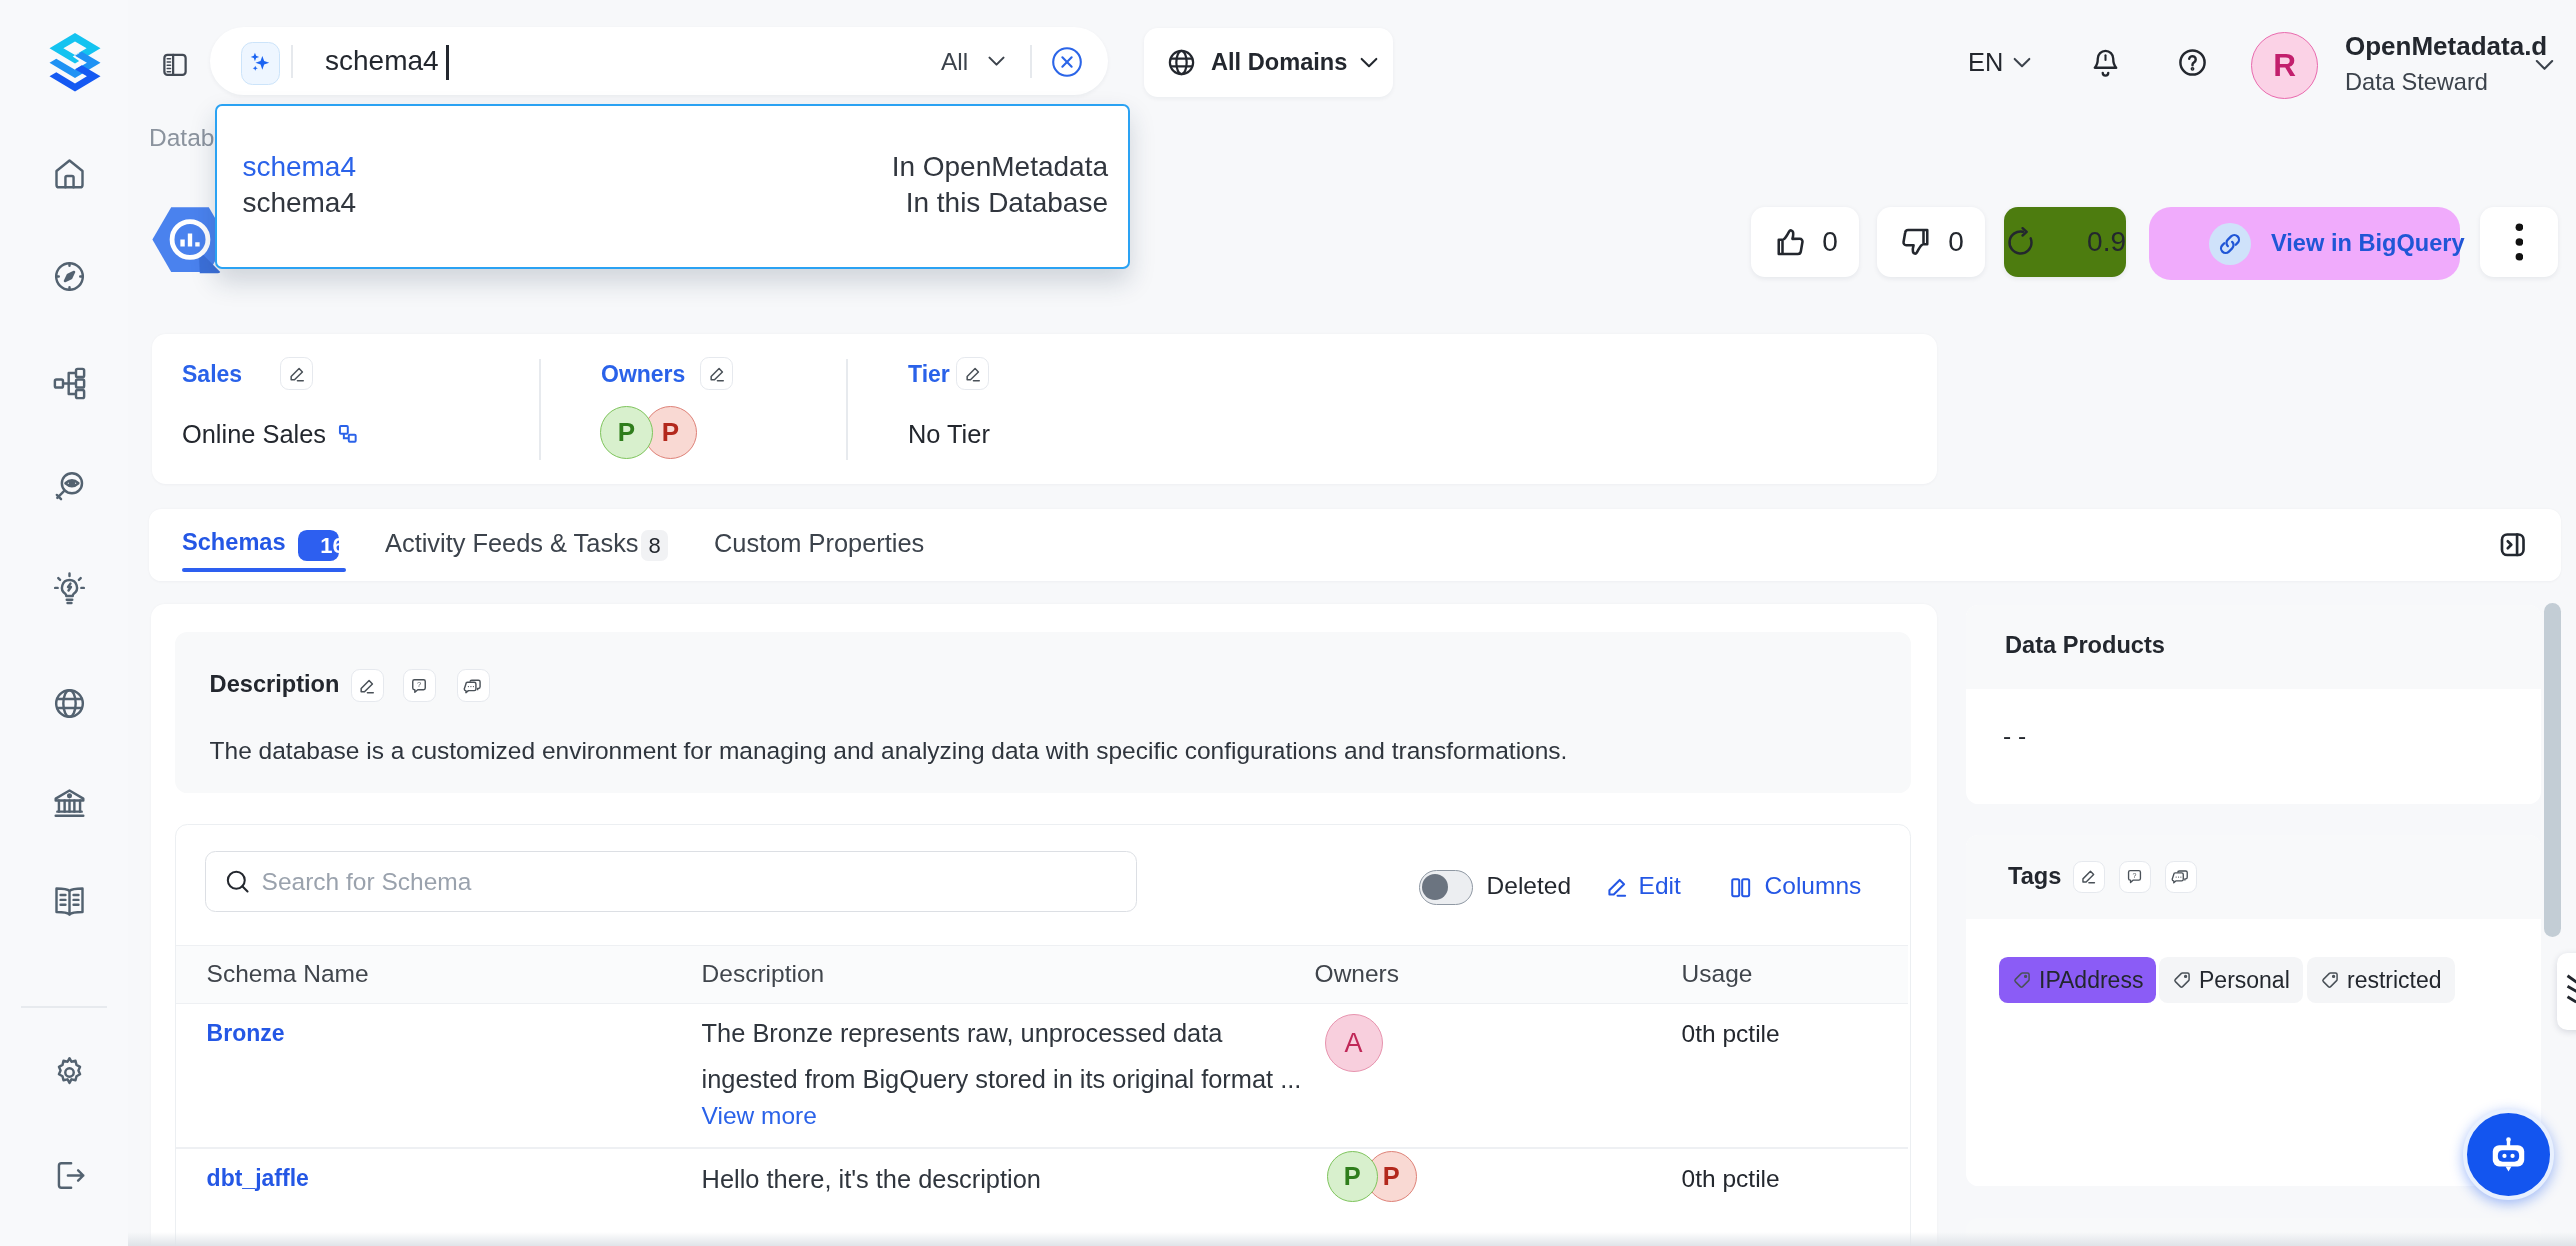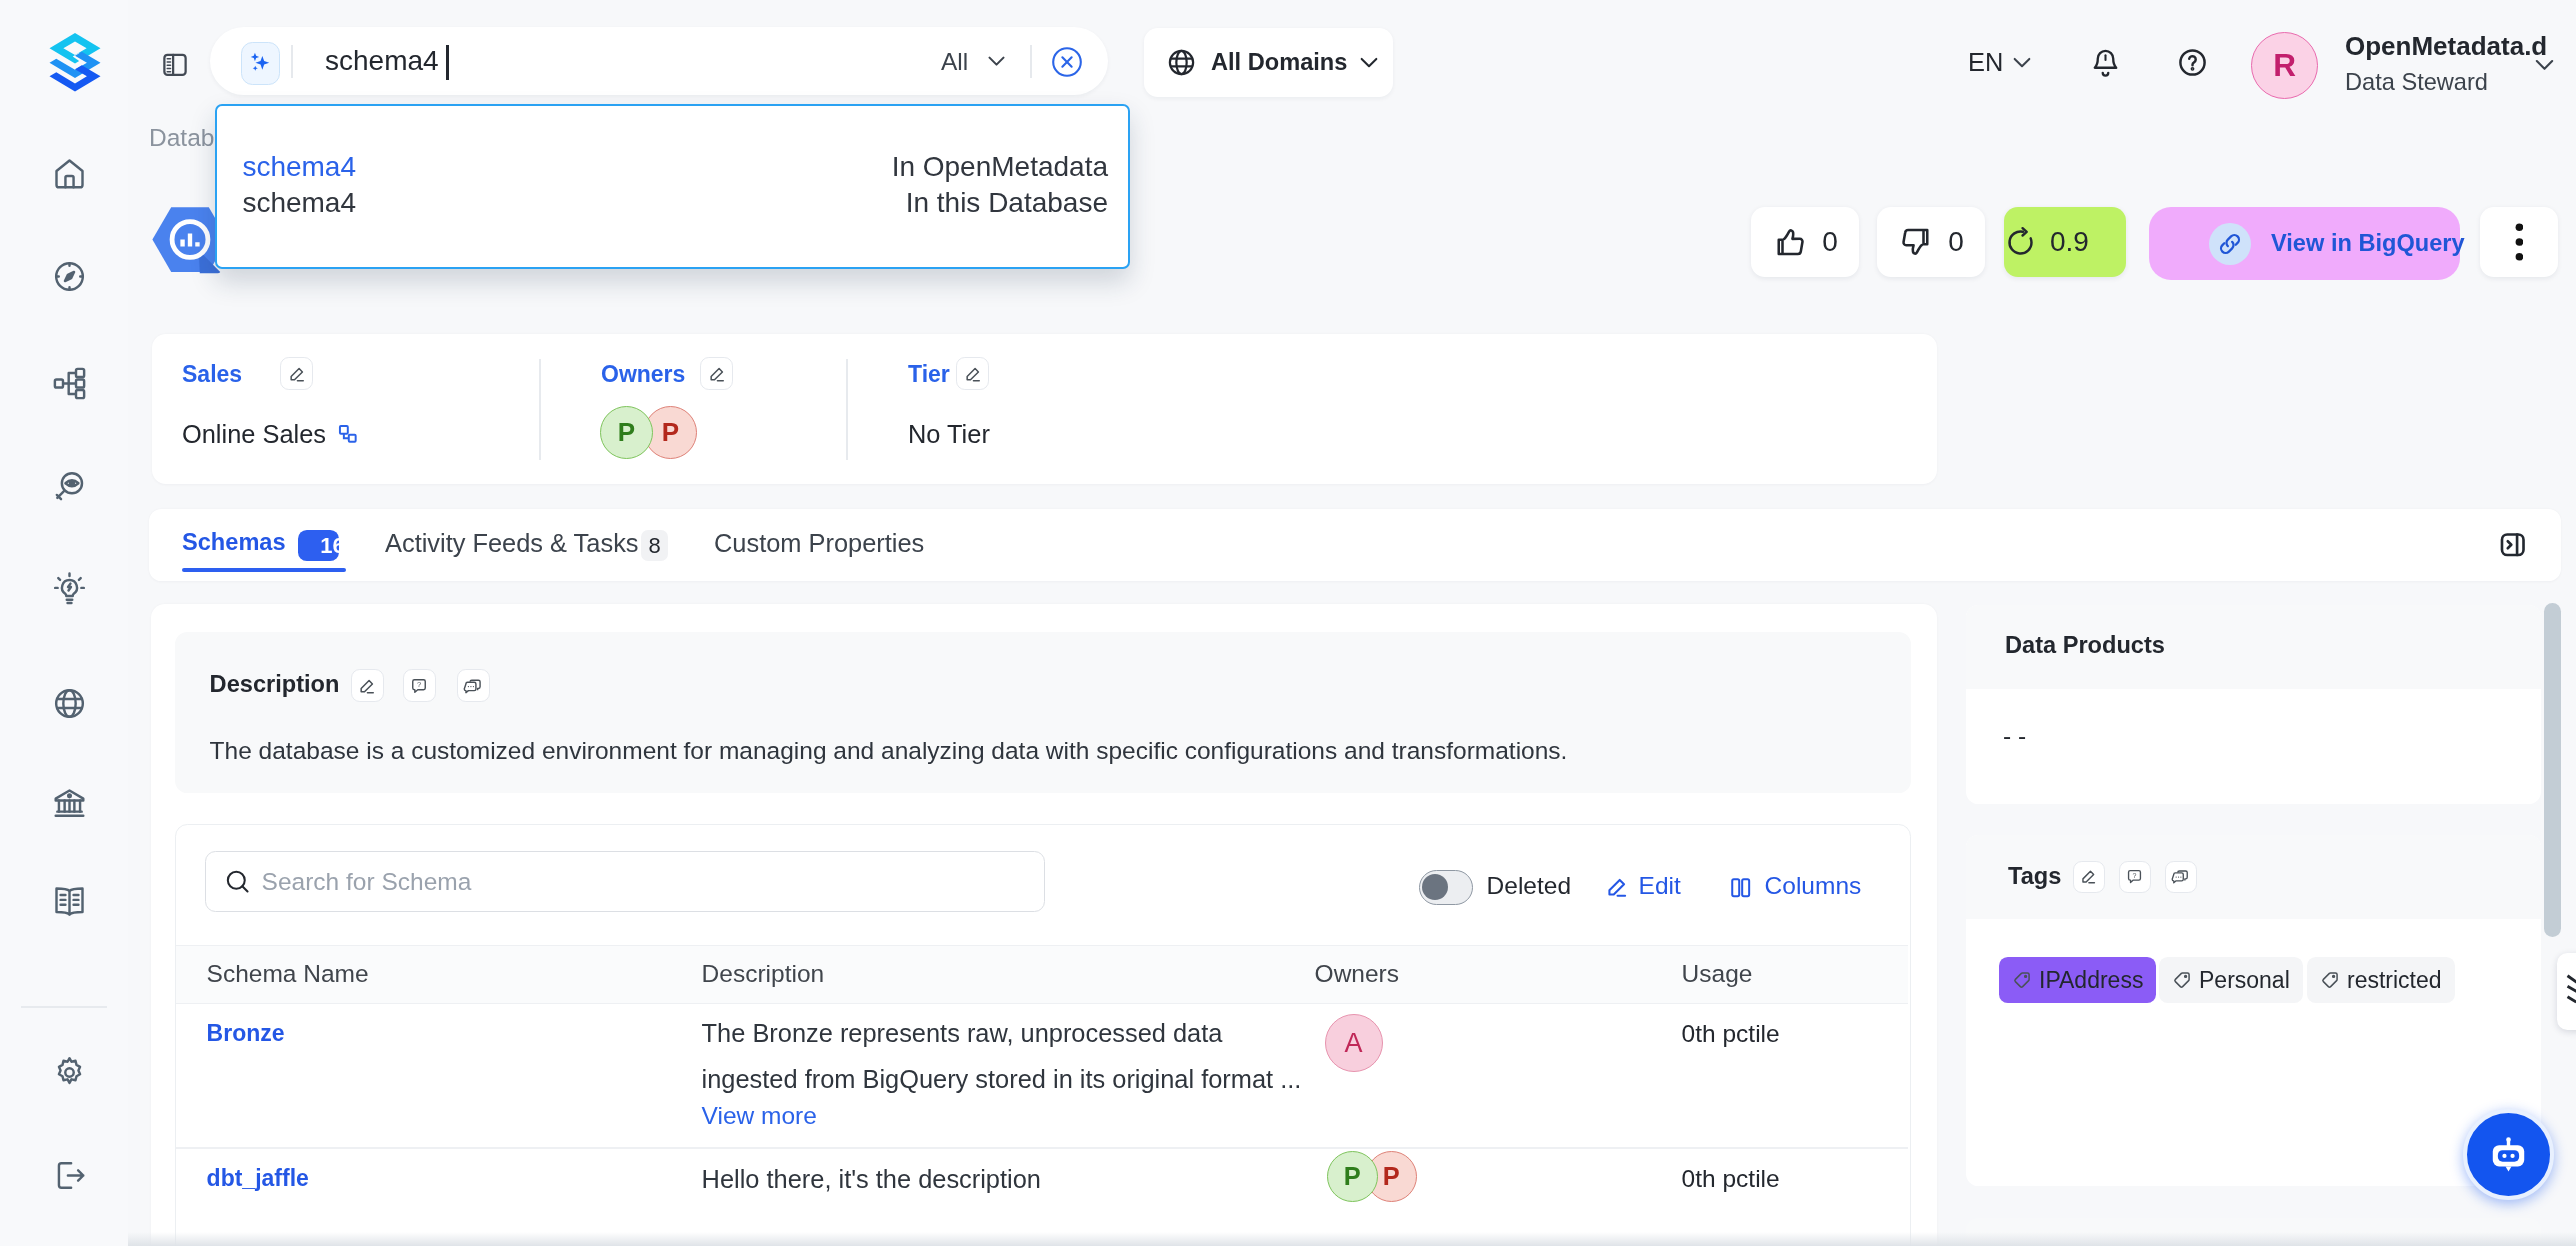--- a/index.html
+++ b/index.html
@@ -164,21 +164,21 @@
       <path d="M7 10.5 v9.5 M7 20 h10.2 a2 2 0 0 0 2-1.7 l1.1-6.3 a1.8 1.8 0 0 0 -1.8-2.1 h-4.9 c.5-1.6.7-3.1.4-4.5 -.3-1.2-1.9-1.6-2.5-.5 -.9 1.7-2.1 4.1-3.4 5.1 M7 10.5 H4.5 V20 H7"></path>
     </svg>
   <span style="font-size:28px;color:#23272e;">0</span>
 </div>
 <div class="abs flex" style="left:1877px;top:207px;width:108px;height:70px;background:#fff;border-radius:14px;box-shadow:0 1.8px 5.3px rgba(20,30,60,.07);justify-content:center;gap:14px;">
   <svg width="36" height="36" viewBox="0 0 24 24" fill="none" stroke="#23272e" stroke-width="1.7" stroke-linejoin="round" stroke-linecap="round">
       <path d="M17 13.5 V4 M17 4 H6.8 a2 2 0 0 0 -2 1.7 L3.7 12 a1.8 1.8 0 0 0 1.8 2.1 h4.9 c-.5 1.6-.7 3.1-.4 4.5 .3 1.2 1.9 1.6 2.5.5 .9-1.7 2.1-4.1 3.4-5.1 M17 13.5 h2.5 V4 H17"></path>
     </svg>
   <span style="font-size:28px;color:#23272e;">0</span>
 </div>
-<div class="abs flex" style="left:2004px;top:207px;width:122px;height:70px;background:#bef264;border-radius:14px;box-shadow:0 1.8px 5.3px rgba(20,30,60,.07);justify-content:flex-start;gap:13px;">
+<div class="abs flex" style="left:2004px;top:207px;width:122px;height:70px;background:#4d7c0f;border-radius:14px;box-shadow:0 1.8px 5.3px rgba(20,30,60,.07);justify-content:space-between;gap:13px;">
   <svg width="33" height="33" viewBox="0 0 24 24" fill="none" stroke="#23272e" stroke-width="1.8" stroke-linecap="round" stroke-linejoin="round">
       <path d="M13.8 4.2 a8 8 0 1 0 6.2 7.8 M20 12 a8 8 0 0 0 -.6-3"></path>
       <path d="M13.5 1.6 L16.5 4.3 L13.5 6.9" fill="none"></path>
     </svg>
   <span style="font-size:28px;color:#23272e;">0.9</span>
 </div>
 <div class="abs flex" style="left:2149px;top:207px;width:311px;height:73px;background:#f0abfc;border-radius:22px;padding-left:30px;">
   <div class="flex" style="margin-left:30px;width:42px;height:42px;border-radius:50%;background:#cfe2fa;justify-content:center;flex:none;">
     <svg width="26" height="26" viewBox="0 0 24 24" fill="none" stroke="#2056d6" stroke-width="2.1" stroke-linecap="round">
         <path d="M10 14 a4.2 4.2 0 0 1 0-6 l3-3 a4.24 4.24 0 0 1 6 6 l-1.7 1.7"></path>
@@ -276,21 +276,21 @@
           <path d="M3.5 9.5 a2 2 0 0 1 2-2 h8 a2 2 0 0 1 2 2 v6 a2 2 0 0 1 -2 2 h-7 l-3 2.5 v-2.5 a2 2 0 0 1 -2-2 Z" fill="#fff"></path>
           <circle cx="6.5" cy="12.7" r="0.8" fill="#4a5158" stroke="none"></circle>
           <circle cx="9.5" cy="12.7" r="0.8" fill="#4a5158" stroke="none"></circle>
           <circle cx="12.5" cy="12.7" r="0.8" fill="#4a5158" stroke="none"></circle>
         </svg>
     </div>
     <span class="abs" style="left:35px;top:105px;font-size:24.5px;color:#2f353d;">The database is a customized environment for managing and analyzing data with specific configurations and transformations.</span>
   </div>
 
   <div class="abs" style="left:23.6px;top:220px;width:1736px;height:490px;background:#fff;border:1.8px solid #eceff2;border-radius:12.3px;">
-    <div class="abs" style="left:29px;top:26px;width:840px;height:61px;border:1.8px solid #dcdfe4;border-radius:10.5px;padding-left:15px;">
+    <div class="abs" style="left:29px;top:26px;width:932px;height:61px;border:1.8px solid #dcdfe4;border-radius:10.5px;padding-left:15px;">
       <svg class="abs" style="left:17.5px;top:15px;" width="29" height="29" viewBox="0 0 24 24" fill="none" stroke="#23272e" stroke-width="1.7" stroke-linecap="round">
           <circle cx="11" cy="11" r="7"></circle>
           <path d="M16 16 l4.3 4.3"></path>
         </svg>
       <span class="abs" style="left:56px;top:15.8px;font-size:24.5px;color:#9aa2ad;">Search for Schema</span>
     </div>
     <div class="abs" style="left:1243px;top:45px;width:54px;height:35px;background:#eceef1;border:1.8px solid #8f98a3;border-radius:19px;">
       <div class="abs" style="left:2.6px;top:2.6px;width:26px;height:26px;border-radius:50%;background:#6b7480;"></div>
     </div>
     <span class="abs" style="left:1311px;top:47px;font-size:24.5px;color:#23272e;">Deleted</span>

